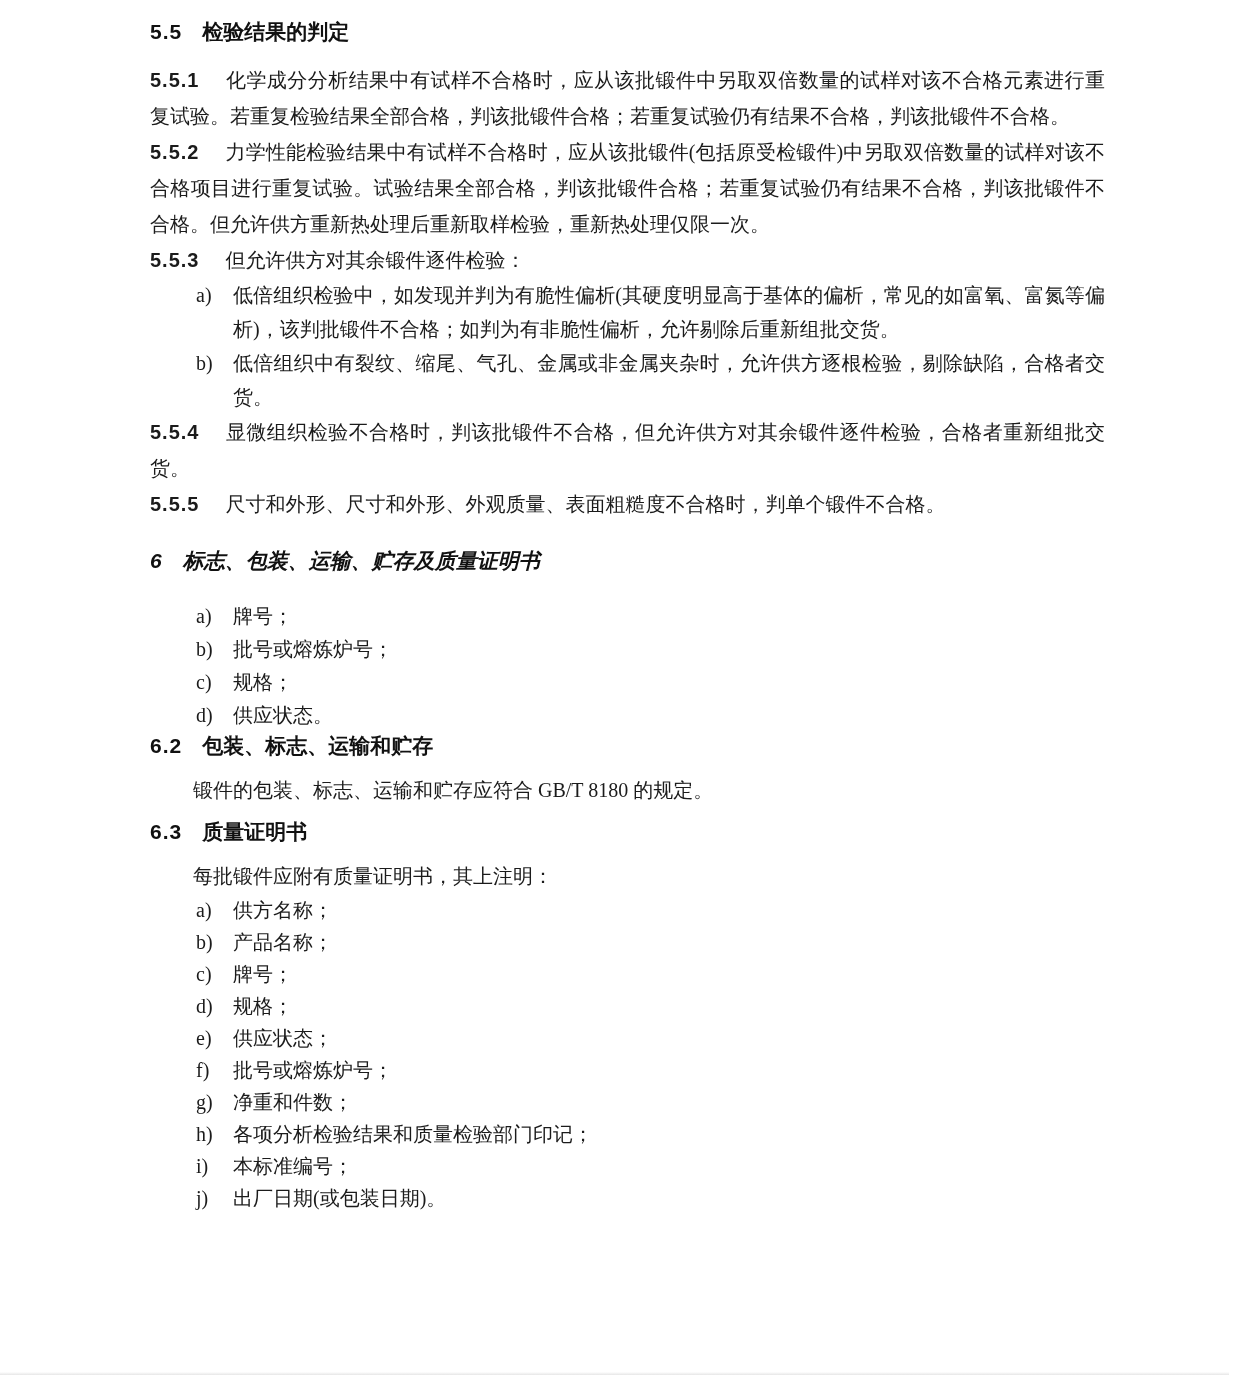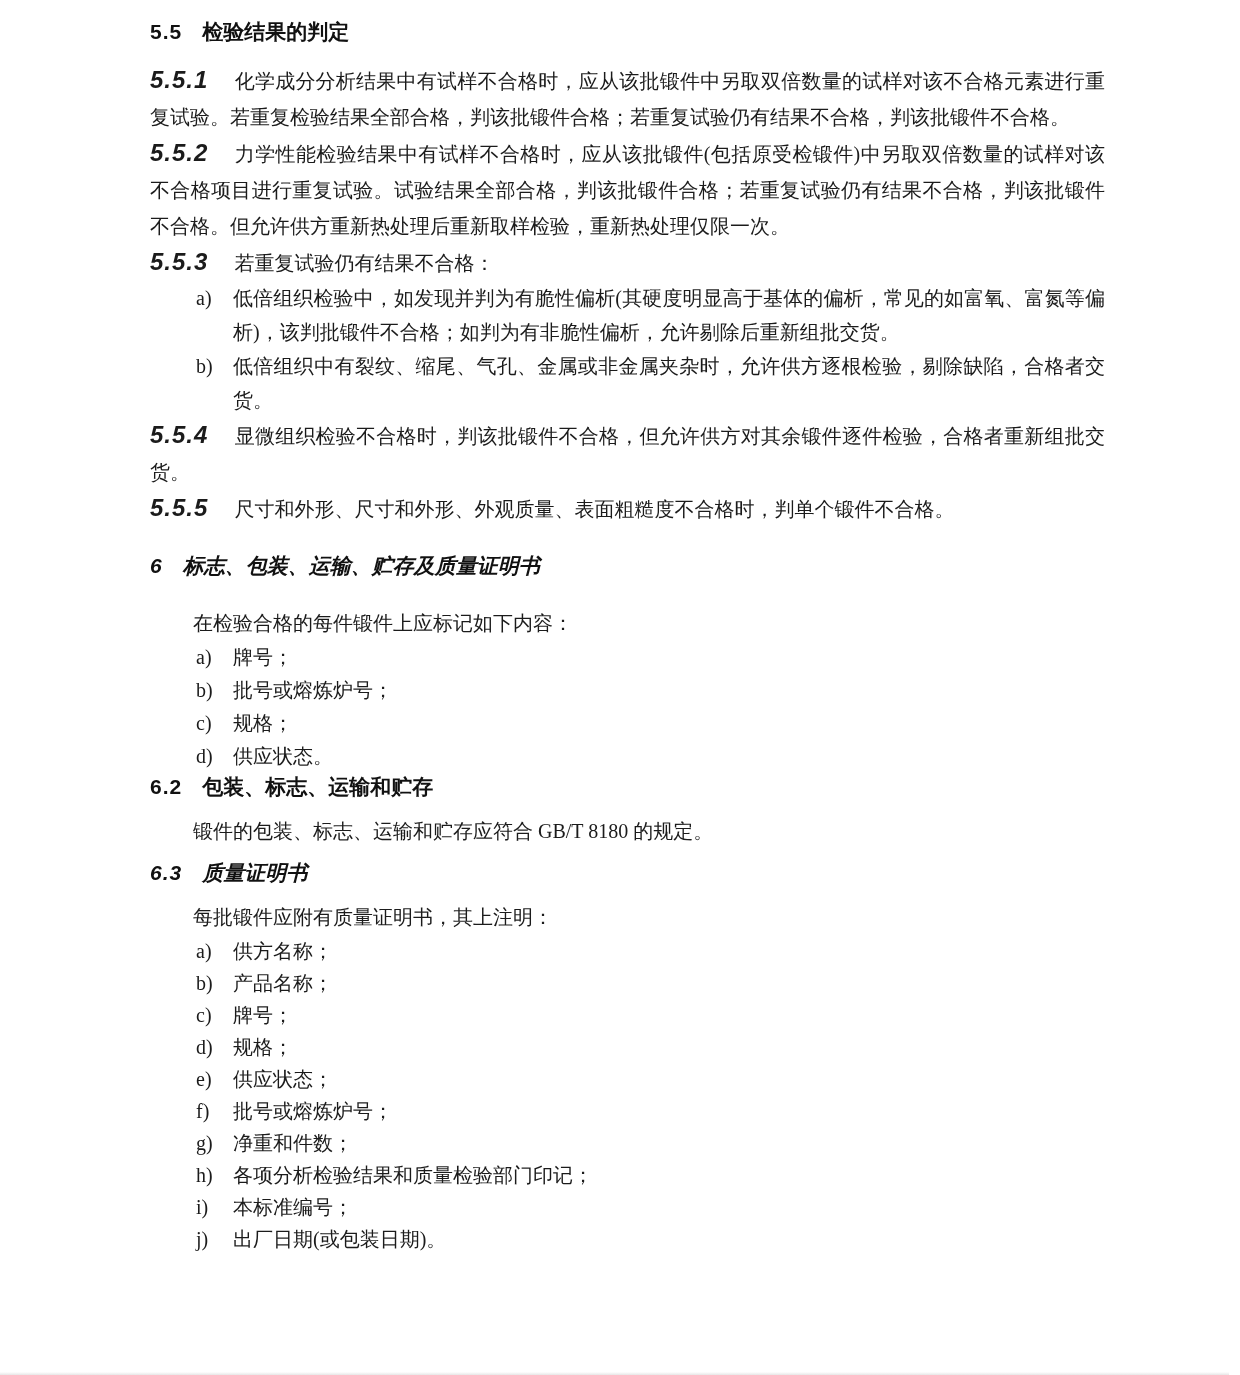--- a/index.html
+++ b/index.html
@@ -29,34 +29,33 @@
     font-weight: bold;
     color: #111;
   }
   .h-main  { font-size: 21px; line-height: 30px; font-style: italic; }
   .h-sub   { font-size: 21px; line-height: 28px; }
   .sec-h .h-num { display: inline-block; margin-right: 20px; letter-spacing: 1px; }
   .h-55 { margin-bottom: 16px; }
   .h-6  { margin-top: 24px; margin-bottom: 24px; }
   .h-61 { margin-bottom: 12px; }
   .h-62 { margin-bottom: 12px; }
-  .h-63 { margin-top: 10px; margin-bottom: 12px; font-style: italic; }
+  .h-63 { margin-top: 10px; margin-bottom: 12px; }
   
   .clause {
     font-size: 20px;
     line-height: 36px;
     text-align: justify;
   }
   .clause .c-num {
     font-family: "Liberation Sans", "DejaVu Sans", sans-serif;
     font-weight: bold;
-    font-size: 24px;
+    font-size: 20px;
     margin-right: 26px;
     letter-spacing: 1px;
-    font-style: italic;
   }
   
   .para-indent {
     font-size: 20px;
     line-height: 36px;
     text-indent: 43px;
     text-align: justify;
   }
   
   .letter-item {
@@ -85,21 +84,21 @@
   <div class="content">
 
     <div class="sec-h h-sub h-55">
       <span class="h-num">5.5</span><span class="h-title">检验结果的判定</span>
     </div>
 
     <p class="clause"><span class="c-num">5.5.1</span><span class="c-text">化学成分分析结果中有试样不合格时，应从该批锻件中另取双倍数量的试样对该不合格元素进行重复试验。若重复检验结果全部合格，判该批锻件合格；若重复试验仍有结果不合格，判该批锻件不合格。</span></p>
 
     <p class="clause"><span class="c-num">5.5.2</span><span class="c-text">力学性能检验结果中有试样不合格时，应从该批锻件(包括原受检锻件)中另取双倍数量的试样对该不合格项目进行重复试验。试验结果全部合格，判该批锻件合格；若重复试验仍有结果不合格，判该批锻件不合格。但允许供方重新热处理后重新取样检验，重新热处理仅限一次。</span></p>
 
-    <p class="clause"><span class="c-num">5.5.3</span><span class="c-text">若重复试验仍有结果不合格：</span></p>
+    <p class="clause"><span class="c-num">5.5.3</span><span class="c-text">但允许供方对其余锻件逐件检验：</span></p>
 
     <div class="sublist-553">
       <div class="letter-item">
         <span class="li-marker">a)</span>
         <span class="li-text">低倍组织检验中，如发现并判为有脆性偏析(其硬度明显高于基体的偏析，常见的如富氧、富氮等偏析)，该判批锻件不合格；如判为有非脆性偏析，允许剔除后重新组批交货。</span>
       </div>
       <div class="letter-item">
         <span class="li-marker">b)</span>
         <span class="li-text">低倍组织中有裂纹、缩尾、气孔、金属或非金属夹杂时，允许供方逐根检验，剔除缺陷，合格者交货。</span>
       </div>
@@ -107,21 +106,20 @@
 
     <p class="clause"><span class="c-num">5.5.4</span><span class="c-text">显微组织检验不合格时，判该批锻件不合格，但允许供方对其余锻件逐件检验，合格者重新组批交货。</span></p>
 
     <p class="clause"><span class="c-num">5.5.5</span><span class="c-text">尺寸和外形、尺寸和外形、外观质量、表面粗糙度不合格时，判单个锻件不合格。</span></p>
 
     <div class="sec-h h-main h-6">
       <span class="h-num">6</span><span class="h-title">标志、包装、运输、贮存及质量证明书</span>
     </div>
 
 
-    <p class="para-indent">在检验合格的每件锻件上应标记如下内容：</p>
 
     <div class="list-61">
       <div class="letter-item">
         <span class="li-marker">a)</span>
         <span class="li-text">牌号；</span>
       </div>
       <div class="letter-item">
         <span class="li-marker">b)</span>
         <span class="li-text">批号或熔炼炉号；</span>
       </div>

